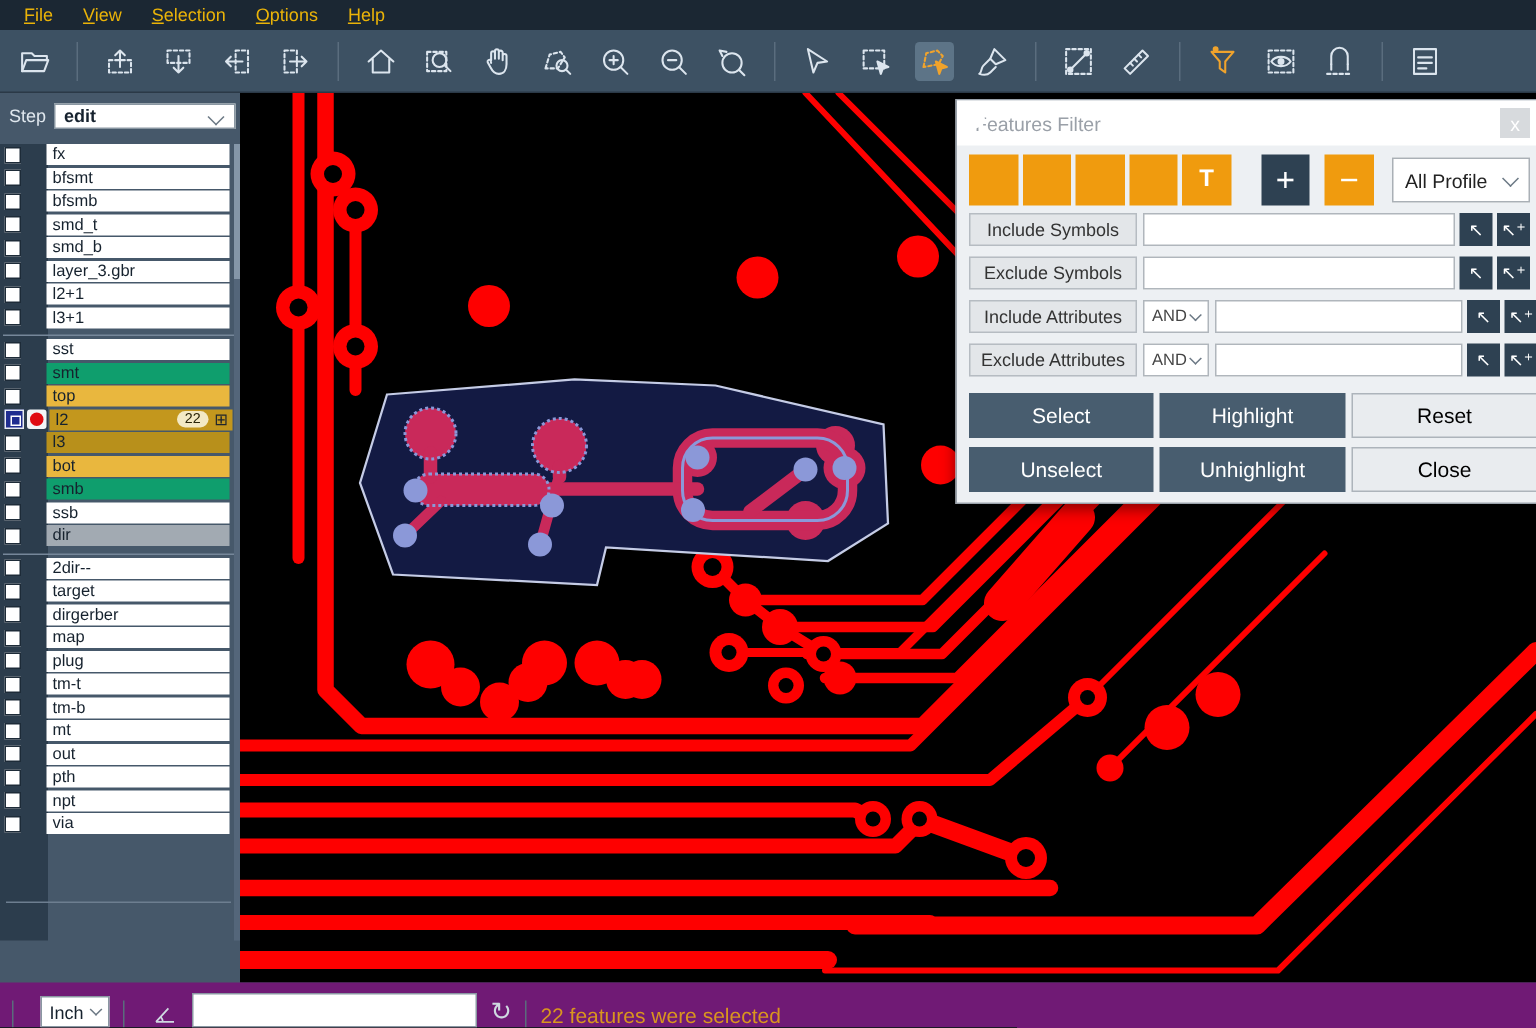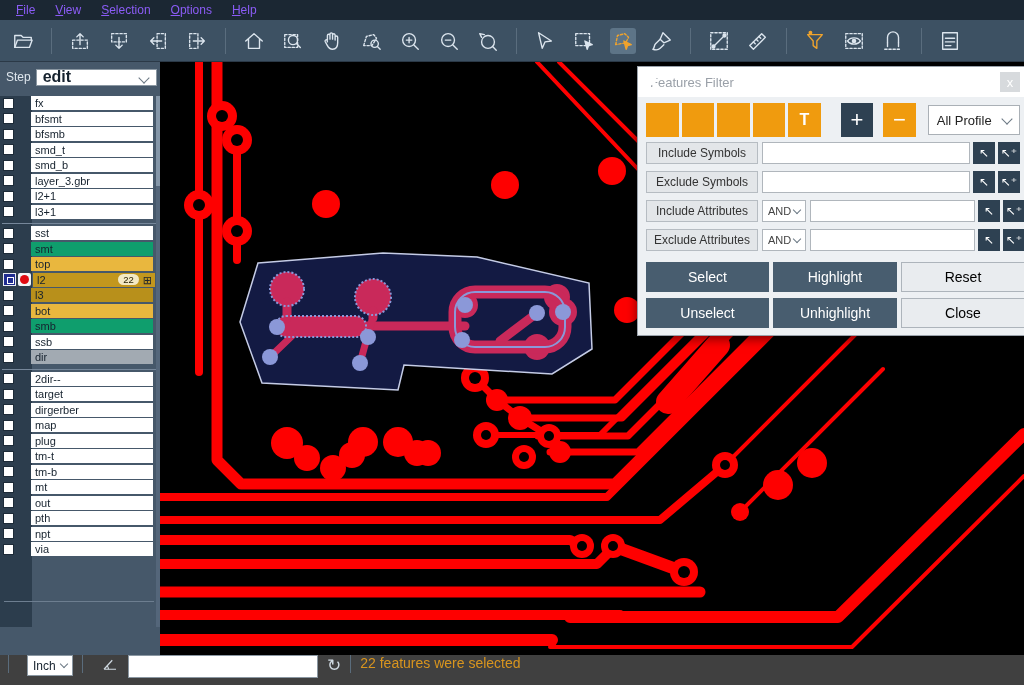--- a/index.html
+++ b/index.html
@@ -3,39 +3,39 @@
 <meta charset="utf-8">
 <style>
   * { margin:0; padding:0; box-sizing:border-box; }
   html,body { width:1024px; height:685px; overflow:hidden; background:#000;
     font-family:"Liberation Sans", sans-serif; }
   .app { position:relative; width:1024px; height:685px; overflow:hidden; background:#46586a; }
 
   
   .menubar { position:absolute; left:0; top:0; width:1024px; height:20px; background:#1b2733;
     display:flex; align-items:center; padding-left:6px; }
-  .menu-item { display:inline-block; color:#8b5cf6; font-size:12px; padding:2px 10px; cursor:default; }
+  .menu-item { display:inline-block; color:#eab308; font-size:12px; padding:2px 10px; cursor:default; }
   .menu-item::first-letter { text-decoration:underline; }
 
   
   .toolbar { position:absolute; left:0; top:20px; width:1024px; height:42px; background:#3d5163;
     display:flex; align-items:center; padding-left:10px; gap:13px; border-bottom:1px solid #2b3947; }
   .tsep { width:1px; height:26px; background:#5a6d7e; margin:0 2px; flex:0 0 auto; }
   .ti { width:26px; height:26px; display:flex; align-items:center; justify-content:center; border-radius:3px; flex:0 0 auto; }
   .ti svg { stroke:#dce5ee; fill:none; stroke-width:1.5; stroke-linecap:round; stroke-linejoin:round; }
   .ti.active { background:#5d7487; }
   .ti.active svg { stroke:#f0a32c; }
   .ti.orange svg { stroke:#f0a32c; }
 
   
   .sidebar { position:absolute; left:0; top:62px; width:160px; height:593px; background:#46586a; }
   .steprow { display:flex; align-items:center; height:30px; padding:0 3px 0 6px; }
   .steplabel { color:#dfe7ee; font-size:12px; margin-right:5px; }
   .stepselect { flex:1; height:17px; background:#fff; border:1px solid #8a97a2; display:flex;
-    align-items:center; padding-left:6px; font-size:16px; color:#16222e; font-weight:bold; position:relative; }
+    align-items:center; padding-left:6px; font-size:12px; color:#16222e; font-weight:bold; position:relative; }
   .chev { width:8px; height:8px; border-right:1.6px solid #6b7884; border-bottom:1.6px solid #6b7884;
     transform:rotate(45deg); position:absolute; right:8px; top:4px; }
   .layerlist { position:absolute; left:0; top:34px; width:160px; }
   .lcol { position:absolute; left:0; top:34px; width:32px; height:531px; background:#2c3d4d; }
   .layer-row { position:relative; display:flex; align-items:center; height:14px; margin-bottom:1.5px; }
   .cb { width:11px; height:11px; background:#fff; border:1px solid #1d2b38; margin-left:3px; flex:0 0 auto; }
   .cb.on { width:13px; height:13px; background:#1f2d90; border:1px solid #e8ecf2; position:relative; }
   .cb.on::after { content:""; position:absolute; left:2.5px; top:2.5px; width:5px; height:5px; border:1.5px solid #fff; }
   .dotslot { width:17px; height:14px; flex:0 0 auto; position:relative; }
   .dot-active { position:absolute; left:2px; top:0.5px; width:13px; height:13px; background:#f2f5f7; border-radius:2px; }
@@ -83,22 +83,22 @@
   .dop .chev { width:6px; height:6px; right:5px; top:6px; }
   .dinput { flex:1; height:22px; background:#fff; border:1px solid #b0b6bc; margin-left:4px; font-size:12px; padding:0 4px; }
   .abtn { width:22px; height:22px; background:#2e4152; color:#fff; font-size:12px; display:flex;
     align-items:center; justify-content:center; margin-left:3px; flex:0 0 auto; }
   .dbuttons { display:grid; grid-template-columns:123px 124px 124px; gap:6px 4px; padding:4px 8px 0 8px; }
   .bigbtn { height:30px; display:flex; align-items:center; justify-content:center; font-size:14px; }
   .bigbtn.dk { background:#485d6f; color:#fff; }
   .bigbtn.lt { background:#e9ecef; color:#000000; border:1px solid #adb4bb; }
 
   
-  .statusbar { position:absolute; left:0; top:655px; width:1024px; height:30px; background:#404040;
-    display:flex; align-items:flex-start; font-size:13px; }
+  .statusbar { position:absolute; left:0; top:655px; width:1024px; height:30px; background:#701a75;
+    display:flex; align-items:flex-end; font-size:13px; }
   .ssep { width:1px; height:18px; background:#5a6c7c; margin:0 9px; flex:0 0 auto; }
   .unit { width:46px; height:21px; background:#fff; border:1px solid #8a97a2; display:flex; align-items:center;
     padding-left:5px; font-size:12px; color:#16222e; position:relative; margin-left:9px; }
   .unit .chev { width:6px; height:6px; right:5px; top:5px; }
   .sinput { width:190px; height:23px; background:#fff; border:1px solid #8a97a2; margin-left:9px; font-size:12px; padding:0 5px; }
   .sicon { margin-left:9px; display:flex; align-items:center; }
   .refresh { color:#cfd9e1; font-size:17px; margin-left:9px; }
   .smsg { color:#d9951e; font-size:14px; }
 </style>
 </head>

